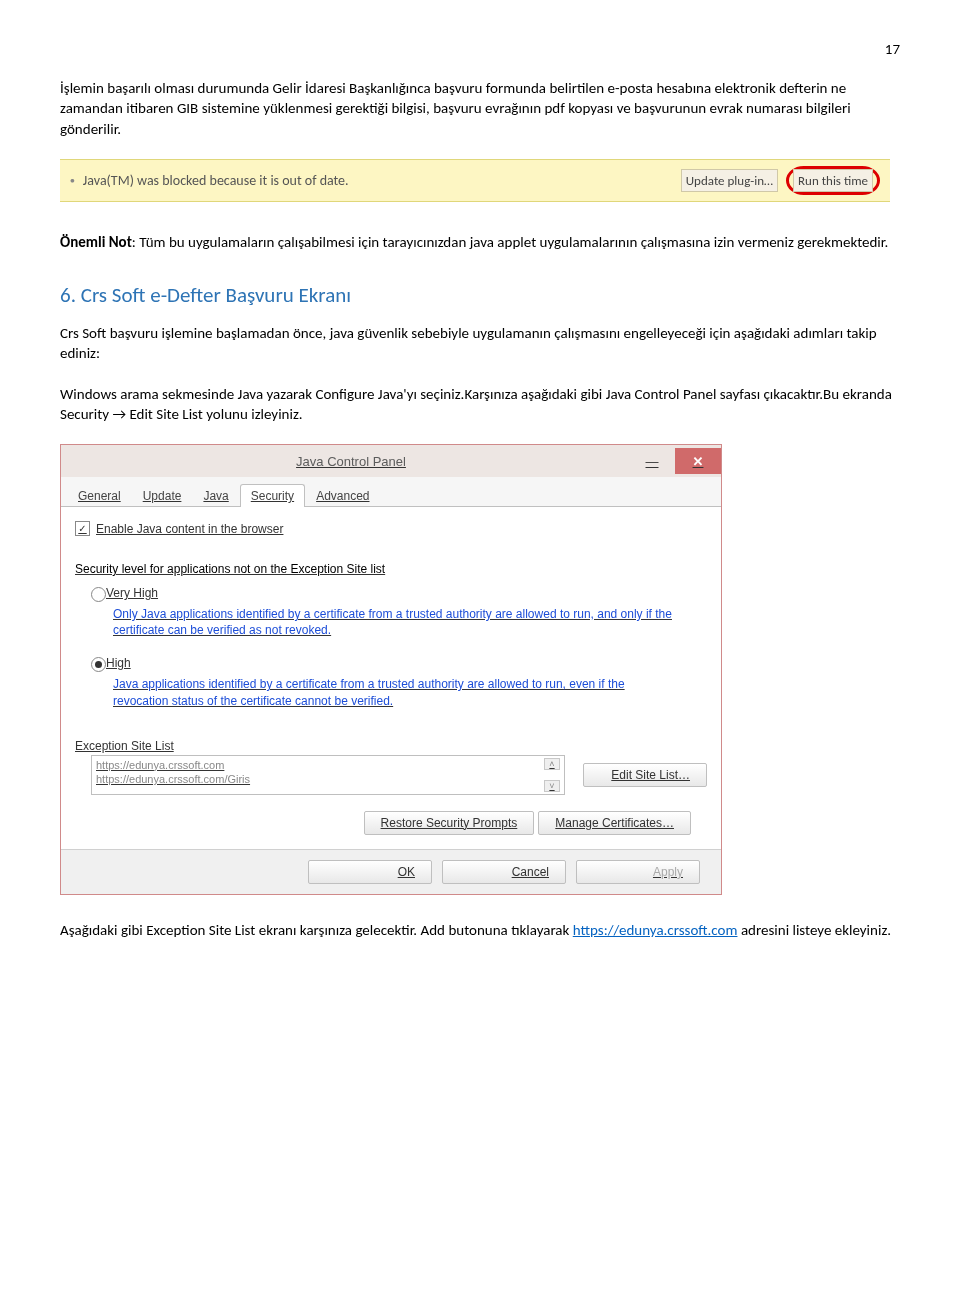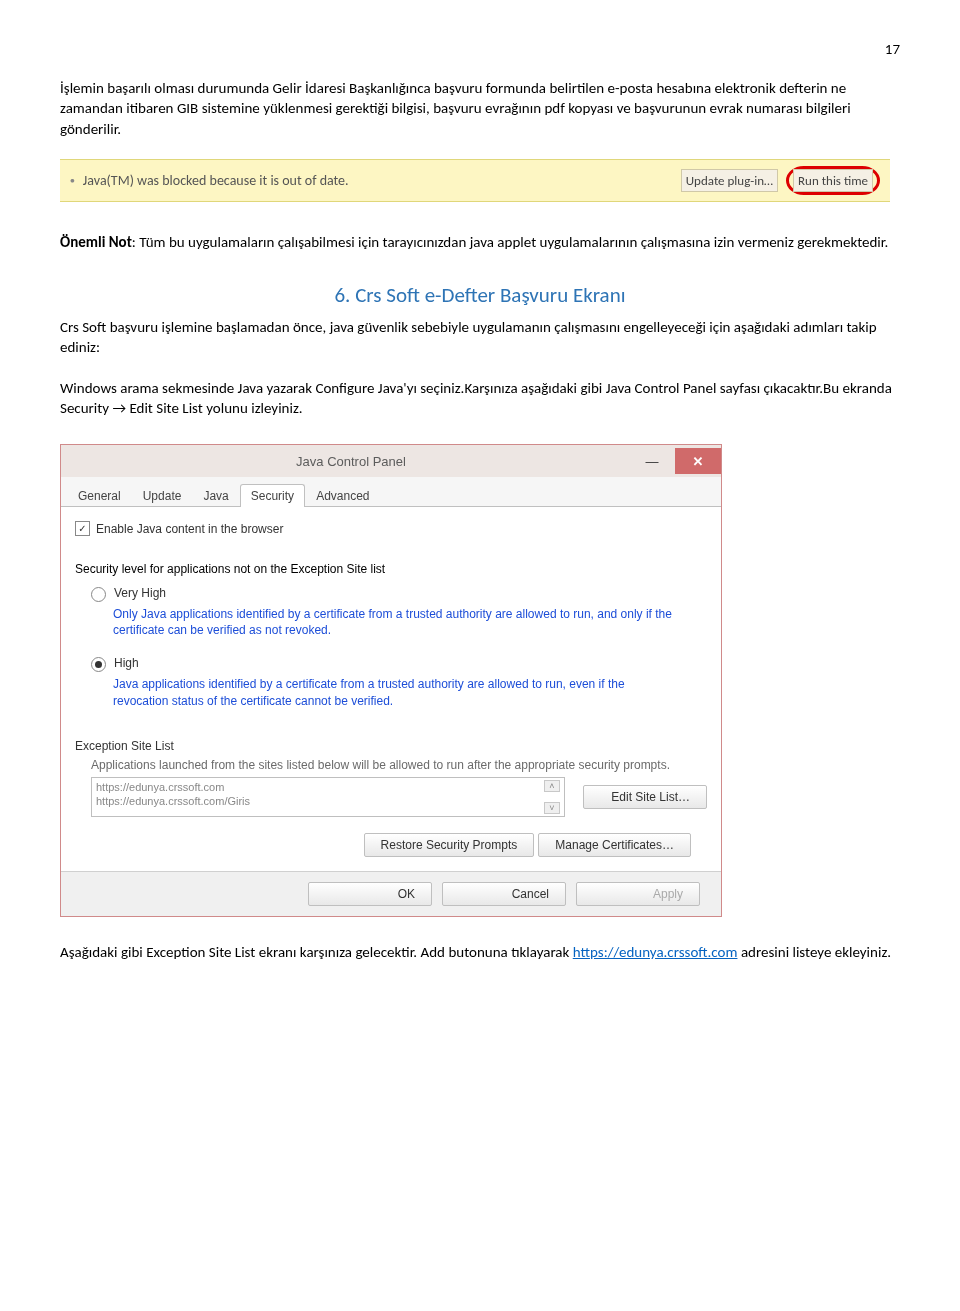--- a/index.html
+++ b/index.html
@@ -7,21 +7,21 @@
     font-size: 15px;
     color: #000;
     margin: 0;
     padding: 40px 60px;
     background: #fff;
     width: 960px;
     box-sizing: border-box;
   }
   .page-number { text-align: right; font-size: 15px; margin-bottom: 20px; }
   .para { line-height: 1.35; margin: 0 0 20px 0; }
-  .heading { color: #2e74b5; font-size: 21px; font-weight: 400; margin: 30px 0 9px 0; text-align: center; }
+  .heading { color: #2e74b5; font-size: 21px; font-weight: 400; margin: 30px 0 15px 0; }
   .link { color: #0563c1; text-decoration: underline; }
 
   
   .java-bar {
     display: flex;
     align-items: center;
     background: #fdf6c3;
     border-top: 1px solid #e0d77a;
     border-bottom: 1px solid #e0d77a;
     padding: 6px 10px;
@@ -48,21 +48,22 @@
   }
 
   
   .jcp {
     width: 660px;
     border: 1px solid #d08a8a;
     font-family: 'Segoe UI', Tahoma, sans-serif;
     font-size: 12px;
     color: #333;
     background: #f0f0f0;
-    margin: 26px 0 25px 0;
+    margin: 20px 0 25px 0;
+    text-decoration: underline;
   }
   .jcp-titlebar {
     display: flex;
     align-items: center;
     background: #ede6e3;
     height: 32px;
     padding: 0 0 0 12px;
   }
   .jcp-title { flex: 1; text-align: center; color: #5c5c5c; font-size: 13px; }
   .winbtn { width: 46px; height: 26px; display: flex; align-items: center; justify-content: center; font-size: 13px; color: #333; }
@@ -95,21 +96,21 @@
     background: #fff;
     border-top: 1px solid #c0c0c0;
     padding: 10px 14px;
   }
   .chk-row { display: flex; align-items: center; gap: 6px; margin: 4px 0 26px 0; }
   .chk {
     width: 13px; height: 13px; border: 1px solid #888; background: #fff;
     display: inline-flex; align-items: center; justify-content: center; font-size: 10px;
   }
   .sec-label { color: #000000; margin-bottom: 10px; }
-  .radio-row { display: flex; align-items: flex-start; gap: 8px; margin: 6px 0 4px 16px; }
+  .radio-row { display: flex; align-items: flex-start; gap: 0; margin: 6px 0 4px 16px; }
   .radio { width: 13px; height: 13px; border: 1px solid #888; border-radius: 50%; background: #fff; display:inline-flex; align-items:center; justify-content:center; flex-shrink:0; margin-top:1px; }
   .radio.on::after { content:''; width:7px; height:7px; background:#333; border-radius:50%; }
   .radio-desc { color: #1d4ed8; font-size: 12px; line-height: 1.35; margin: 2px 0 18px 38px; max-width: 560px; }
 
   .exc-label { margin-top: 30px; color: #333; }
   .exc-desc { color: #6b6b6b; font-size: 12px; margin: 4px 0 4px 16px; line-height:1.35; }
   .sitelist-row { display:flex; align-items:stretch; gap:18px; margin: 2px 0 4px 16px; }
   .sitelist {
     flex: 1;
     border: 1px solid #bfbfbf;
@@ -192,21 +193,20 @@
     </div>
     <div class="radio-desc">Only Java applications identified by a certificate from a trusted authority are allowed to run, and only if the certificate can be verified as not revoked.</div>
 
     <div class="radio-row">
       <span class="radio on"></span>
       <span>High</span>
     </div>
     <div class="radio-desc">Java applications identified by a certificate from a trusted authority are allowed to run, even if the revocation status of the certificate cannot be verified.</div>
 
     <div class="exc-label">Exception Site List</div>
-    <div class="exc-desc">Applications launched from the sites listed below will be allowed to run after the appropriate security prompts.</div>
     <div class="sitelist-row">
       <div class="sitelist">
         <div class="sitelist-lines">
           <div>https://edunya.crssoft.com</div>
           <div>https://edunya.crssoft.com/Giris</div>
         </div>
         <div class="sitelist-scroll">
           <div>˄</div>
           <div>˅</div>
         </div>

